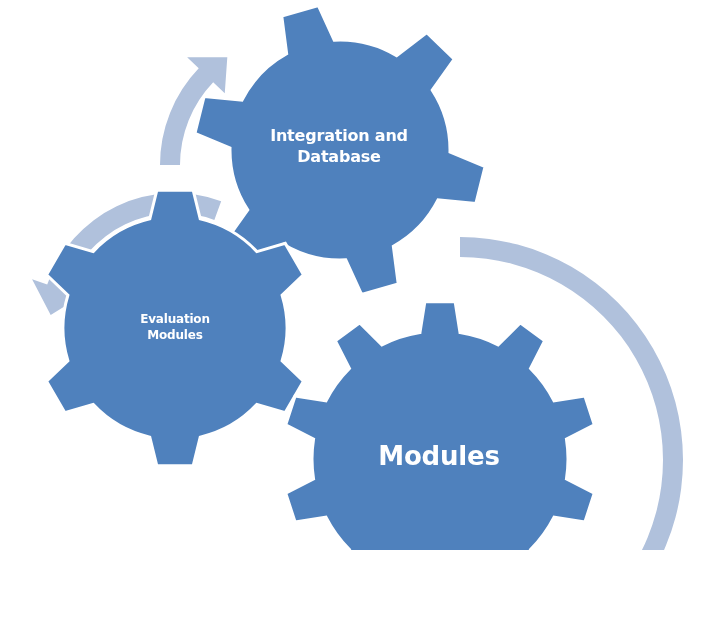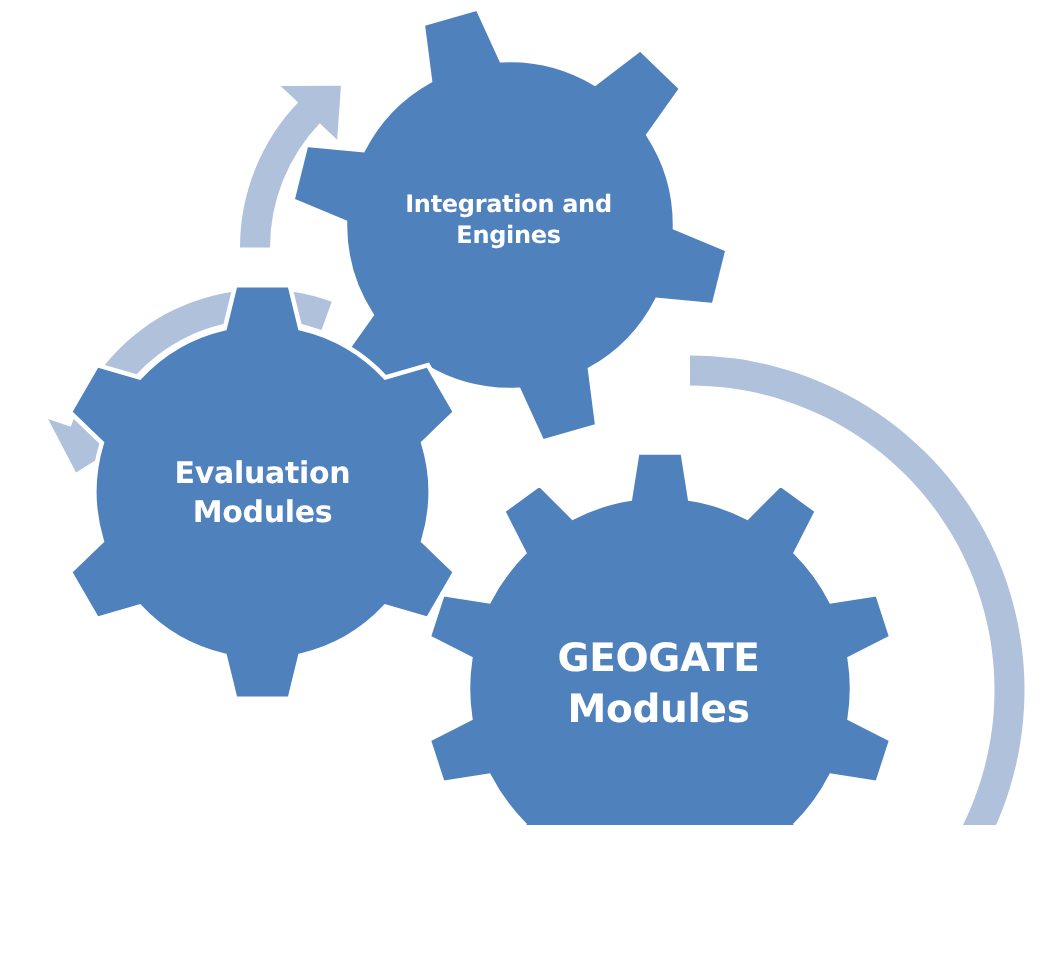--- a/index.html
+++ b/index.html
@@ -30,23 +30,22 @@
       </g>
     <g id="gears-layer">
         <path d="M286.67094177290295,53.79183221466646 L281.78263593691406,16.109229139771884 L318.4198259750769,5.603683949160143 L334.2430448132762,40.15075117699688 A110,110 0 0 1 396.654188240106,55.711596922767654 L396.654188240106,55.711596922767654 L426.84412686569584,32.63689834988628 L454.26079090045243,59.11286305090755 L432.25376247399663,90.08970614834702 A110,110 0 0 1 449.98324646720306,151.91976470810118 L449.98324646720306,151.91976470810118 L485.0614909287818,166.52766921011437 L475.8409649253756,203.5091791017474 L438.0107176607205,199.93895497135014 A110,110 0 0 1 393.3290582270971,246.20816778533353 L393.3290582270971,246.20816778533353 L398.21736406308594,283.89077086022814 L361.58017402492317,294.39631605083986 L345.7569551867238,259.8492488230031 A110,110 0 0 1 283.34581175989405,244.28840307723237 L283.34581175989405,244.28840307723237 L253.1558731343042,267.3631016501137 L225.73920909954757,240.88713694909245 L247.74623752600334,209.91029385165297 A110,110 0 0 1 230.01675353279694,148.08023529189884 L230.01675353279694,148.08023529189884 L194.93850907121822,133.47233078988563 L204.1590350746244,96.49082089825265 L241.9892823392795,100.06104502864991 A110,110 0 0 1 286.67094177290295,53.79183221466644 Z" fill="#4f81bd" stroke="#ffffff" stroke-width="3" stroke-linejoin="miter"></path>
         <path d="M149.80548191348714,218.87055274405367 L156.85685928141285,190.18916426904033 L193.14314071858718,190.18916426904036 L200.19451808651286,218.87055274405367 A112,112 0 0 1 256.9116145813471,251.61618367300017 L256.9116145813471,251.61618367300017 L285.2761143004817,243.38216136778783 L303.4192550190688,274.80700290125253 L282.10613266786,295.2543690710535 A112,112 0 0 1 282.10613266786,360.7456309289465 L282.10613266786,360.7456309289465 L303.4192550190688,381.19299709874747 L285.2761143004817,412.61783863221217 L256.9116145813471,404.38381632699986 A112,112 0 0 1 200.19451808651286,437.12944725594633 L200.19451808651286,437.12944725594633 L193.14314071858718,465.81083573095964 L156.85685928141285,465.81083573095964 L149.80548191348714,437.12944725594633 A112,112 0 0 1 93.0883854186529,404.38381632699986 L93.0883854186529,404.38381632699986 L64.72388569951829,412.61783863221217 L46.580744980931144,381.19299709874747 L67.89386733214003,360.7456309289465 A112,112 0 0 1 67.89386733214002,295.25436907105353 L67.89386733214002,295.25436907105353 L46.580744980931115,274.8070029012526 L64.7238856995183,243.38216136778783 L93.08838541865289,251.6161836730002 A112,112 0 0 1 149.80548191348709,218.87055274405367 Z" fill="#4f81bd" stroke="#ffffff" stroke-width="3" stroke-linejoin="miter"></path>
         <path d="M419.9763884748504,332.57589240382237 L424.8563711018046,301.72740065798575 L455.1436288981954,301.72740065798575 L460.02361152514953,332.57589240382237 A128,128 0 0 1 498.110783966662,344.9511649038889 L498.110783966662,344.9511649038889 L520.1910613477912,322.862592650239 L544.6939676180865,340.66499611533766 L530.5096679918781,368.4903320081219 A128,128 0 0 1 554.0488350961111,400.889216033338 L554.0488350961111,400.889216033338 L584.8954917528496,395.9976471098111 L594.2547691249495,424.8025409977797 L566.4241075961777,438.97638847485047 A128,128 0 0 1 566.4241075961777,479.02361152514953 L566.4241075961777,479.02361152514953 L594.2547691249495,493.1974590022203 L584.8954917528496,522.002352890189 L554.0488350961111,517.110783966662 A128,128 0 0 1 530.5096679918781,549.5096679918781 L530.5096679918781,549.5096679918781 L544.6939676180865,577.3350038846623 L520.1910613477912,595.137407349761 L498.110783966662,573.0488350961111 A128,128 0 0 1 460.02361152514953,585.4241075961777 L460.02361152514953,585.4241075961777 L455.1436288981954,616.2725993420142 L424.8563711018046,616.2725993420142 L419.9763884748504,585.4241075961776 A128,128 0 0 1 381.889216033338,573.0488350961111 L381.889216033338,573.0488350961111 L359.8089386522087,595.137407349761 L335.30603238191344,577.3350038846623 L349.4903320081219,549.5096679918781 A128,128 0 0 1 325.9511649038889,517.110783966662 L325.9511649038889,517.110783966662 L295.1045082471504,522.002352890189 L285.74523087505054,493.1974590022203 L313.57589240382237,479.0236115251496 A128,128 0 0 1 313.57589240382237,438.97638847485047 L313.57589240382237,438.97638847485047 L285.74523087505054,424.8025409977797 L295.1045082471504,395.99764710981106 L325.95116490388887,400.8892160333381 A128,128 0 0 1 349.49033200812187,368.4903320081219 L349.49033200812187,368.4903320081219 L335.3060323819135,340.66499611533766 L359.8089386522088,322.8625926502389 L381.889216033338,344.9511649038889 A128,128 0 0 1 419.9763884748504,332.57589240382237 Z" fill="#4f81bd" stroke="#ffffff" stroke-width="3" stroke-linejoin="miter"></path>
       </g>
   </svg>
 
   <div class="gear-label" id="label-integration" style="left: 339px; top: 147px; font-size: 16px; color: rgb(255, 255, 255);">
     <span>Integration and</span>
-    <span>Engines</span>
+    <span>Database</span>
   </div>
-  <div class="gear-label" id="label-evaluation" style="left: 175px; top: 328px; font-size: 20px; color: rgb(255, 255, 255);">
+  <div class="gear-label" id="label-evaluation" style="left: 175px; top: 328px; font-size: 12px; color: rgb(255, 255, 255);">
     <span>Evaluation</span>
     <span>Modules</span>
   </div>
   <div class="gear-label" id="label-geogate-database" style="left: 439px; top: 457px; font-size: 26px; color: rgb(255, 255, 255);">
-    <span>GEOGATE</span>
     <span>Modules</span>
   </div>
 </div>
 
 </body></html>

